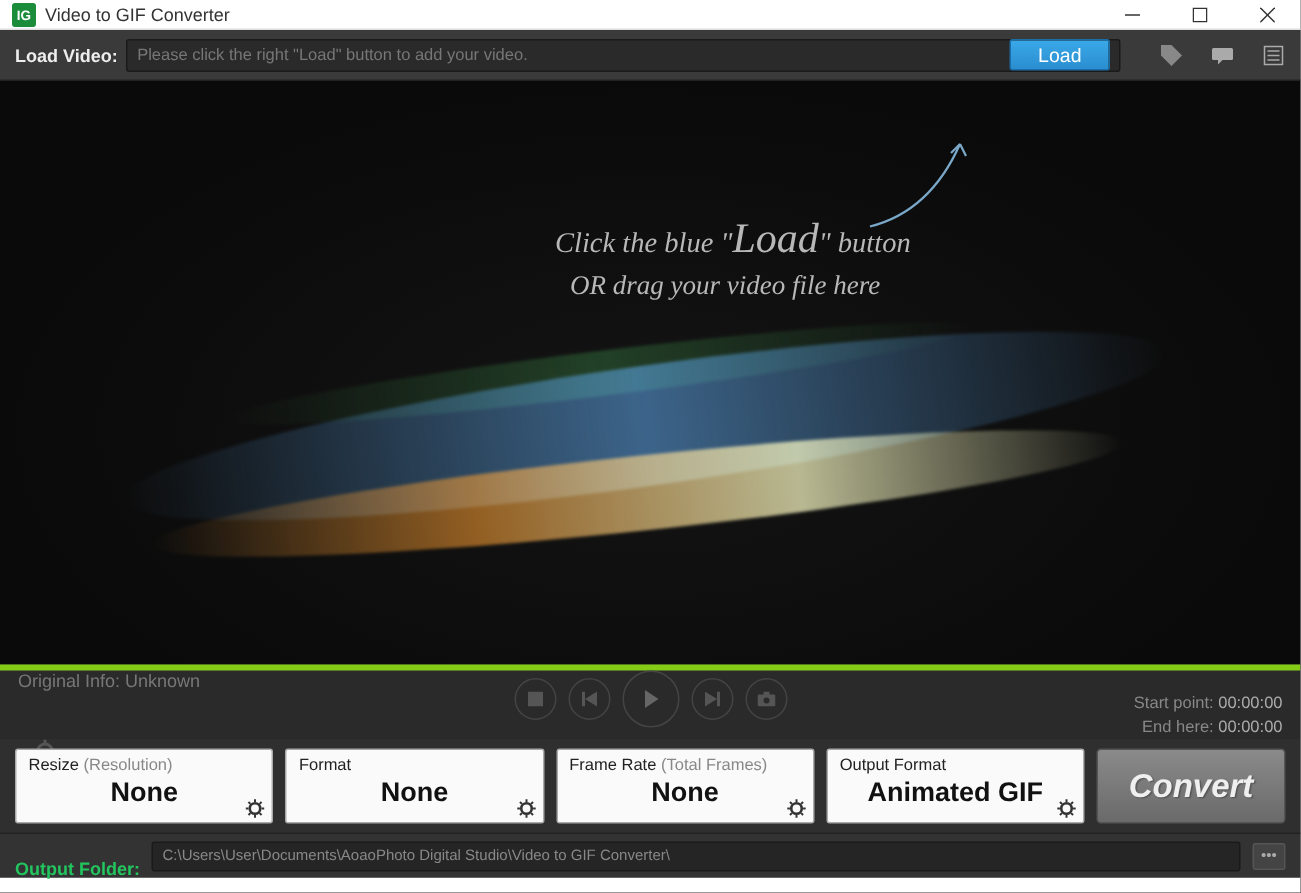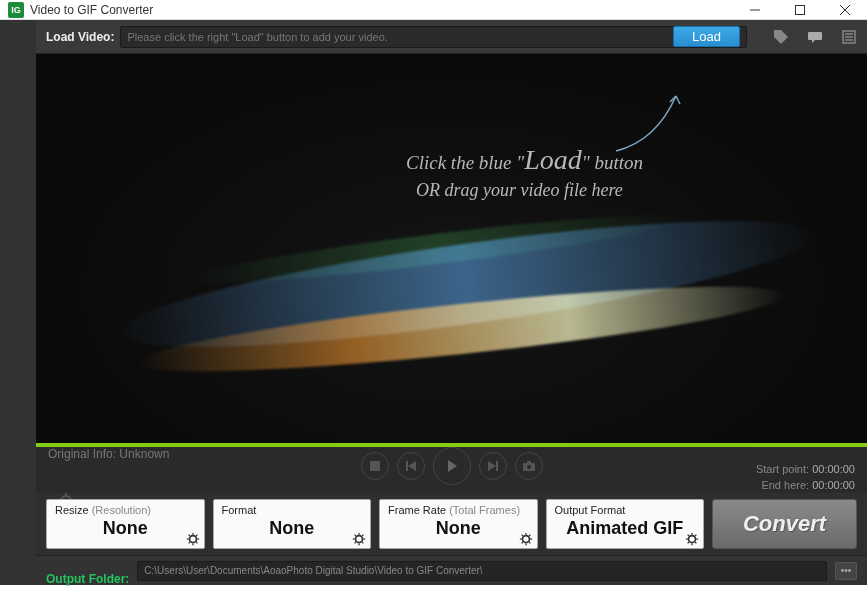--- a/index.html
+++ b/index.html
@@ -4,21 +4,21 @@
 <style>
 * { margin: 0; padding: 0; box-sizing: border-box; }
 body { font-family: Arial, sans-serif; background: #fff; width: 867px; height: 595px; overflow: hidden; }
 
 .titlebar { height: 20px; background: #fff; display: flex; align-items: center; padding: 0 0 0 8px; border-bottom: 1px solid #ddd; }
 .titlebar .app-icon { width: 16px; height: 16px; background: #1a8c3a; border-radius: 2px; display: flex; align-items: center; justify-content: center; color: #fff; font-size: 9px; font-weight: bold; margin-right: 6px; }
 .titlebar .title { font-size: 12px; color: #333; }
 .titlebar .spacer { flex: 1; }
 .titlebar .win-btn { width: 45px; height: 30px; display: flex; align-items: center; justify-content: center; color: #333; cursor: pointer; }
 
-.app { background: #323232; width: 867px; height: 565px; display: flex; flex-direction: column; padding-left: 36px; }
+.app { background: #323232; width: 867px; height: 565px; display: flex; flex-direction: column; }
 
 .load-bar { height: 34px; background: #3a3a3a; display: flex; align-items: center; padding: 0 10px; gap: 6px; border-bottom: 1px solid #222; }
 .load-bar .label { color: #eee; font-size: 12px; font-weight: bold; }
 .load-path { flex: 1; height: 22px; background: #2a2a2a; border: 1px solid #1a1a1a; border-radius: 2px; display: flex; align-items: center; padding: 0 6px; }
 .load-path .placeholder { color: #777; font-size: 11px; flex: 1; }
 .load-btn { background: linear-gradient(#3aa8e8, #2a8ed0); color: #fff; font-size: 13px; padding: 2px 18px; border: 1px solid #1a6ea8; border-radius: 2px; cursor: pointer; }
 .top-icons { display: flex; gap: 18px; margin-left: 20px; color: #aaa; }
 .top-icons .ticon { cursor: pointer; }
 
 .preview { flex: 1; background: radial-gradient(ellipse at 50% 60%, #141414 0%, #0a0a0a 70%); position: relative; overflow: hidden; }
@@ -41,21 +41,21 @@
 .points { margin-left: auto; text-align: right; color: #888; font-size: 11px; line-height: 16px; }
 .points .time { color: #aaa; }
 .gear-right { color: #555; margin-left: 10px; cursor: pointer; }
 
 .panel-row { height: 62px; background: #2f2f2f; display: flex; gap: 8px; padding: 6px 10px; }
 .panel { background: #fafafa; border: 1px solid #aaa; border-radius: 2px; padding: 4px 8px 2px 8px; position: relative; flex: 1; }
 .panel .p-label { font-size: 11px; color: #222; }
 .panel .p-label .gray { color: #888; }
 .panel .p-value { font-size: 18px; font-weight: bold; color: #111; text-align: center; margin-top: 2px; }
 .panel .p-gear { position: absolute; right: 4px; bottom: 2px; color: #333; cursor: pointer; }
-.convert-btn { width: 145px; background: linear-gradient(#8a8a8a, #6a6a6a); border: 1px solid #555; border-radius: 3px; color: #efefef; font-size: 22px; font-style: italic; font-weight: bold; display: flex; align-items: center; justify-content: center; cursor: pointer; text-shadow: 1px 1px 1px rgba(0,0,0,0.3); }
+.convert-btn { width: 126px; background: linear-gradient(#8a8a8a, #6a6a6a); border: 1px solid #555; border-radius: 3px; color: #efefef; font-size: 22px; font-style: italic; font-weight: bold; display: flex; align-items: center; justify-content: center; cursor: pointer; text-shadow: 1px 1px 1px rgba(0,0,0,0.3); }
 
 .output-bar { height: 30px; background: #333; display: flex; align-items: center; padding: 0 10px; gap: 8px; border-top: 1px solid #222; }
 .output-bar .o-label { color: #22c55e; font-size: 12px; font-weight: bold; margin-top: 16px; }
 .output-path { flex: 1; height: 20px; background: #252525; border: 1px solid #1a1a1a; border-radius: 2px; padding: 0 6px; display: flex; align-items: center; }
 .output-path span { color: #888; font-size: 10px; }
 .browse-btn { width: 22px; height: 18px; background: #444; border: 1px solid #555; color: #aaa; font-size: 10px; display: flex; align-items: center; justify-content: center; cursor: pointer; border-radius: 2px; }
 
 svg { display: block; }
 </style>
 </head>

